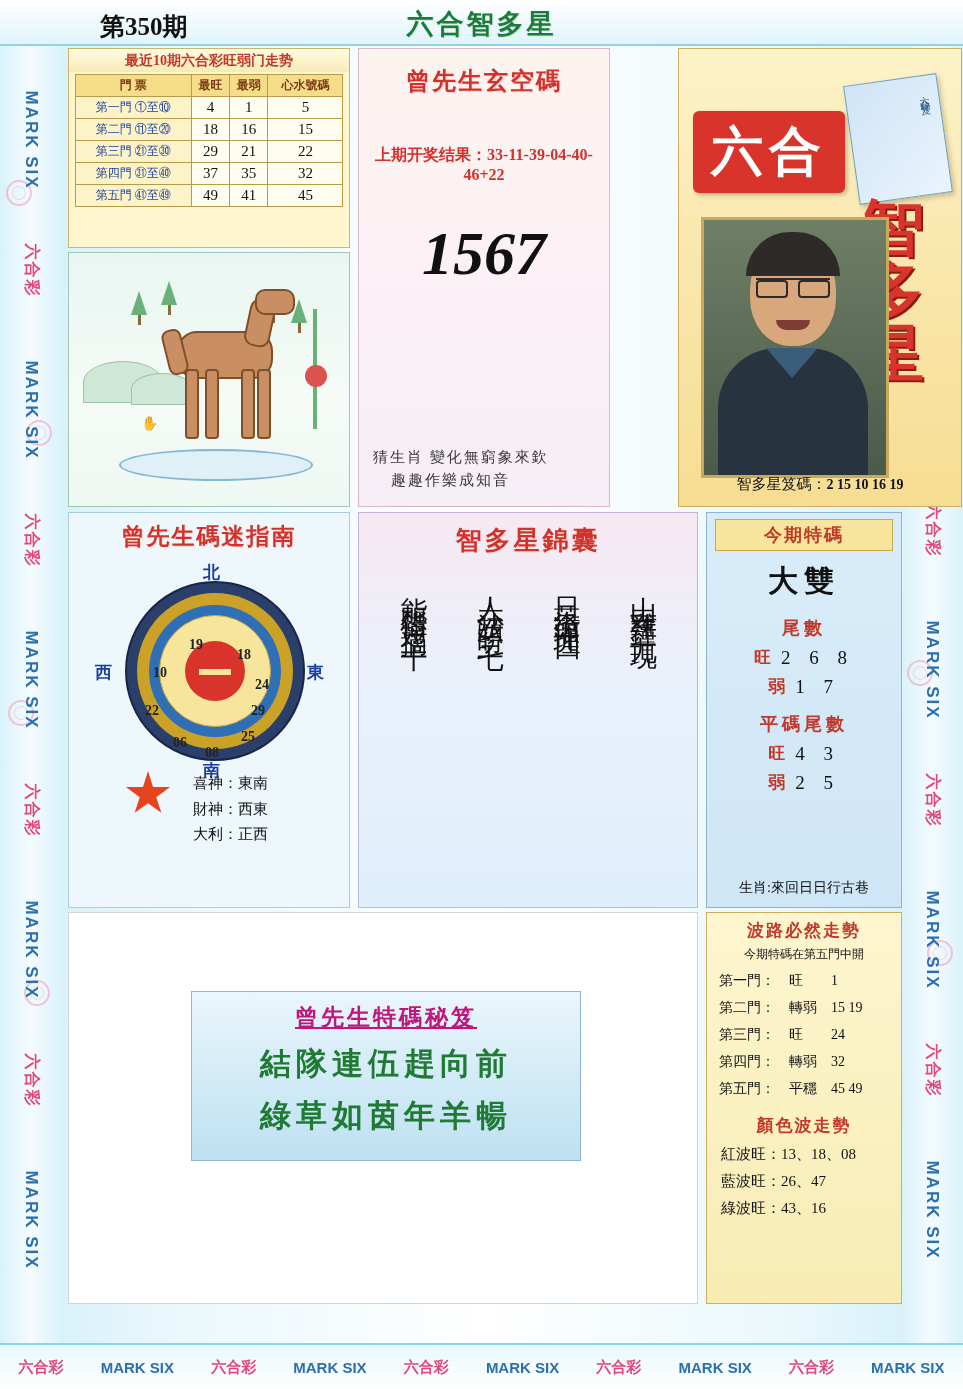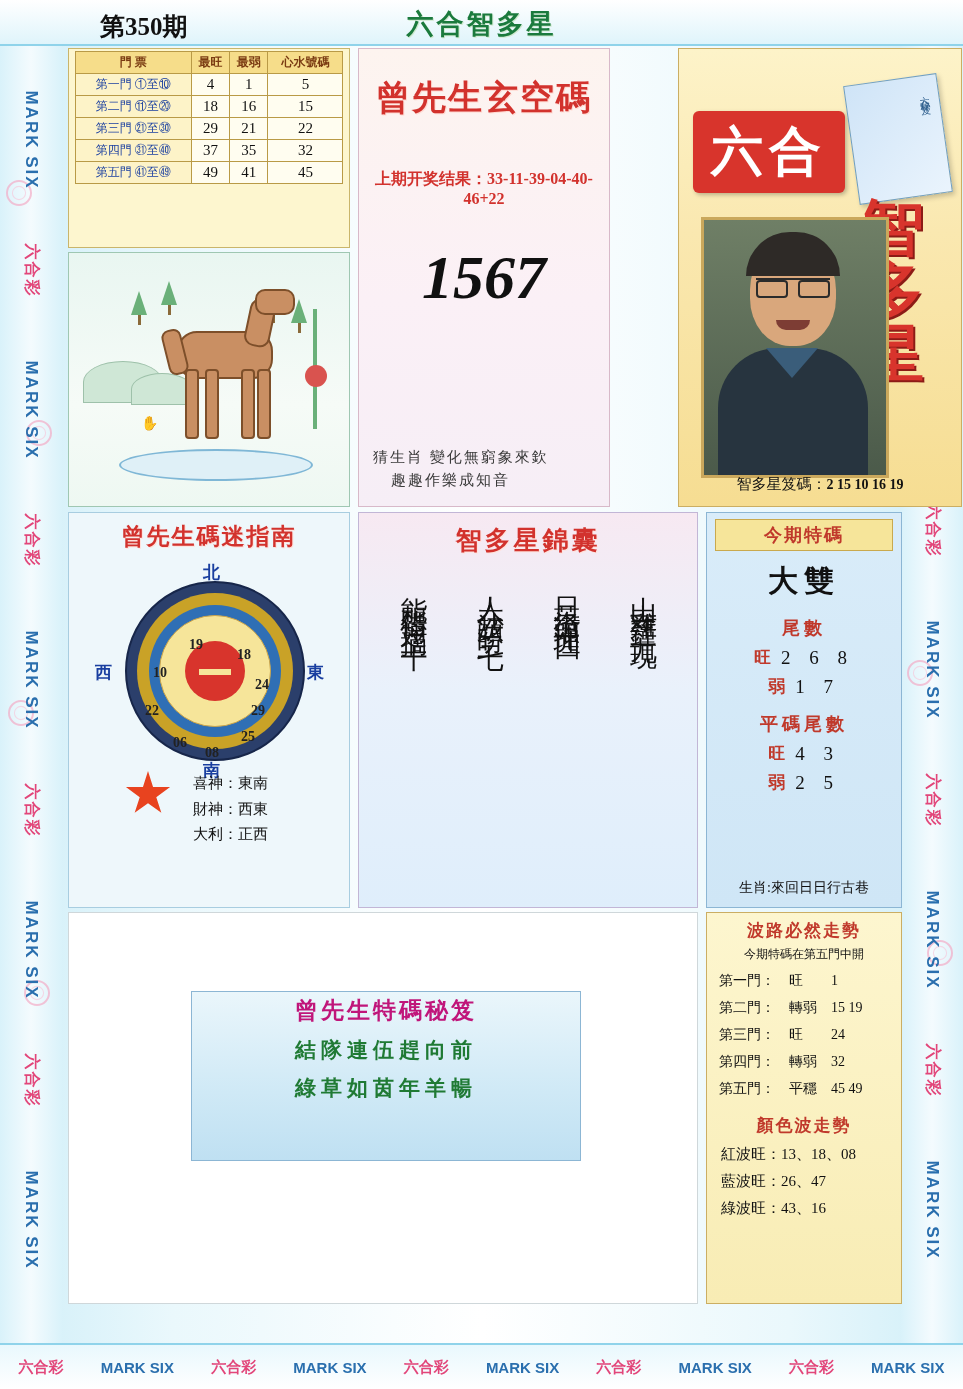--- a/index.html
+++ b/index.html
@@ -96,21 +96,21 @@
   .horse-body{position:absolute;background:#c98f63;border:2px solid #7d4f2a;}
   .plate{position:absolute;left:50px;top:196px;width:190px;height:28px;border-radius:50%;
     background:#dff0f7;border:2px solid #7fb7d6;}
   .hand{position:absolute;color:#e8a33d;font-size:14px;}
 
   
   .xk-panel{left:296px;top:4px;width:252px;height:459px;
     background:linear-gradient(to bottom,#fdf4ef,#fbf0f6 55%,#f6eef6);
     border:1px solid #d8b9c9;}
   .xk-title{
-    text-align:center;margin-top:26px;font-size:34px;color:#d2322d;font-weight:bold;
+    text-align:center;margin-top:16px;font-size:24px;color:#d2322d;font-weight:bold;
     font-family:"Liberation Serif",serif;letter-spacing:2px;
     text-shadow:1px 1px 0 #ffd9d2;
   }
   .xk-result{
     text-align:center;margin-top:48px;font-size:16px;color:#d2322d;font-weight:bold;
     font-family:"Liberation Serif",serif;
   }
   .xk-num{
     text-align:center;margin-top:34px;font-size:62px;color:#111;
     font-family:"Liberation Serif",serif;font-style:italic;font-weight:bold;
@@ -231,23 +231,23 @@
     font-family:"Liberation Serif",serif;font-size:14px;color:#111;}
 
   
   .sec-panel{left:6px;top:868px;width:630px;height:392px;
     background:#ffffff;border:1px solid #cfd7da;}
   .sec-card{
     position:absolute;left:122px;top:78px;width:388px;height:168px;
     background:linear-gradient(to bottom,#eaf6fb,#cfe9f6 60%,#bfe0f2);
     border:1px solid #8cb6d4;
   }
-  .sec-head{text-align:center;margin-top:3px;font-family:"Liberation Serif",serif;
-    font-size:23px;font-weight:bold;color:#c0157a;letter-spacing:3px;}
-  .sec-line{text-align:center;font-family:Liberation Serif, serif;font-size:21px;
+  .sec-head{text-align:center;margin-top:10px;font-family:"Liberation Serif",serif;
+    font-size:23px;font-weight:bold;color:#c0157a;letter-spacing:3px;text-decoration:underline;}
+  .sec-line{text-align:center;font-family:Liberation Serif, serif;font-size:31px;
     color:#1f7a34;font-weight:bold;letter-spacing:5px;margin-top:10px;}
 
   
   .tr-panel{left:644px;top:868px;width:196px;height:392px;
     background:linear-gradient(to bottom,#fdf6cf,#f8ecb4);
     border:1px solid #cbae63;}
   .tr-title{text-align:center;margin-top:6px;font-family:"Liberation Serif",serif;
     font-size:17px;font-weight:bold;color:#c0392b;letter-spacing:2px;}
   .tr-sub{text-align:center;font-family:"Liberation Serif",serif;font-size:12px;color:#111;margin-top:4px;}
   .tr-row{font-family:"Liberation Serif",serif;font-size:14px;color:#111;
@@ -295,20 +295,21 @@
     <div class="txt" style="top:1200px;">MARK SIX</div>
   </div>
 
   <div class="topbar"></div>
   <div class="issue">第350期</div>
   <div class="maintitle">六合智多星</div>
 
   <div class="content">
 
     <div class="panel tbl-panel">
+      <div class="tbl-title">最近10期六合彩旺弱门走势</div>
       <table class="hot">
         <thead>
           <tr>
             <th>門  票</th>
             <th>最旺</th>
             <th>最弱</th>
             <th>心水號碼</th>
           </tr>
         </thead>
         <tbody>

